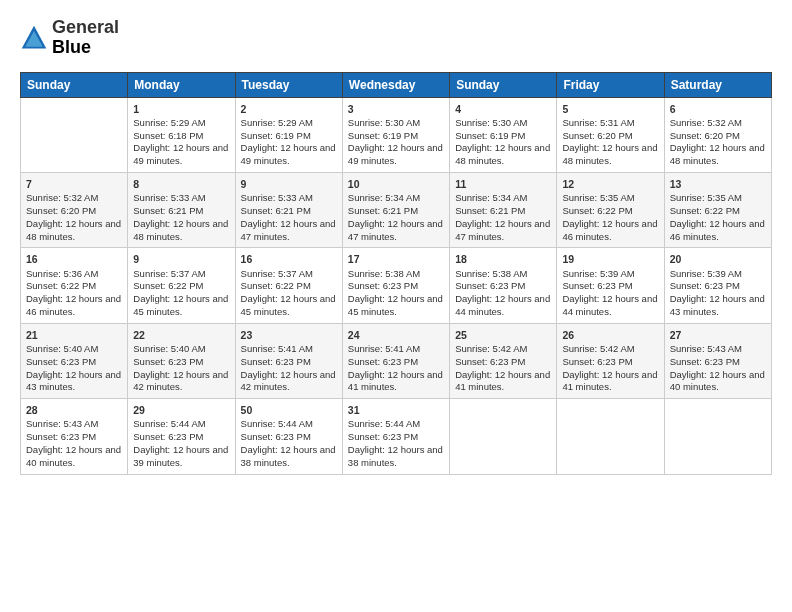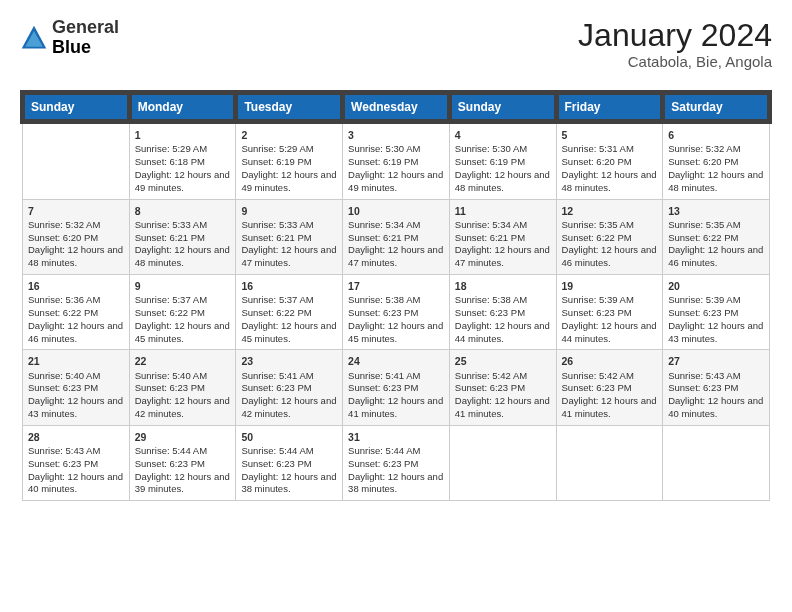--- a/index.html
+++ b/index.html
@@ -10,21 +10,21 @@
       height: 612px;
       overflow: hidden;
     }
     .container {
       padding: 18px 20px 12px 20px;
     }
     .header {
       display: flex;
       align-items: flex-start;
       justify-content: space-between;
-      margin-bottom: 20px;
+      margin-bottom: 14px;
     }
     .logo {
       display: flex;
       align-items: center;
       gap: 4px;
     }
     .logo-text {
       font-size: 18px;
       font-weight: bold;
       line-height: 1.1;
@@ -54,21 +54,21 @@
       border-collapse: collapse;
       table-layout: fixed;
     }
     thead tr th {
       background: #1a6bb5;
       color: #fff;
       font-size: 12px;
       font-weight: bold;
       padding: 5px 6px;
       text-align: left;
-      border: 5px solid #404040;
+      border: 1px solid #404040;
     }
     tbody tr td {
       border: 1px solid #ccc;
       vertical-align: top;
       padding: 4px 5px;
       font-size: 9.5px;
       color: #333;
       line-height: 1.35;
       background: #fff;
     }
@@ -92,24 +92,20 @@
   <div class="header">
     <div class="logo">
       <svg class="logo-icon" viewBox="0 0 32 32">
         <polygon points="16,2 30,28 2,28" fill="#1a6bb5"></polygon>
         <polygon points="16,8 26,26 6,26" fill="#4a9fd4"></polygon>
       </svg>
       <div class="logo-text">
         <span class="logo-general">General</span><br>
         <span class="logo-blue">Blue</span>
       </div>
-    </div>
-    <div class="title-block">
-      <h1>January 2024</h1>
-      <h2>Catabola, Bie, Angola</h2>
     </div>
   </div>
 
   <table>
     <thead>
       <tr>
         <th>Sunday</th>
         <th>Monday</th>
         <th>Tuesday</th>
         <th>Wednesday</th>

